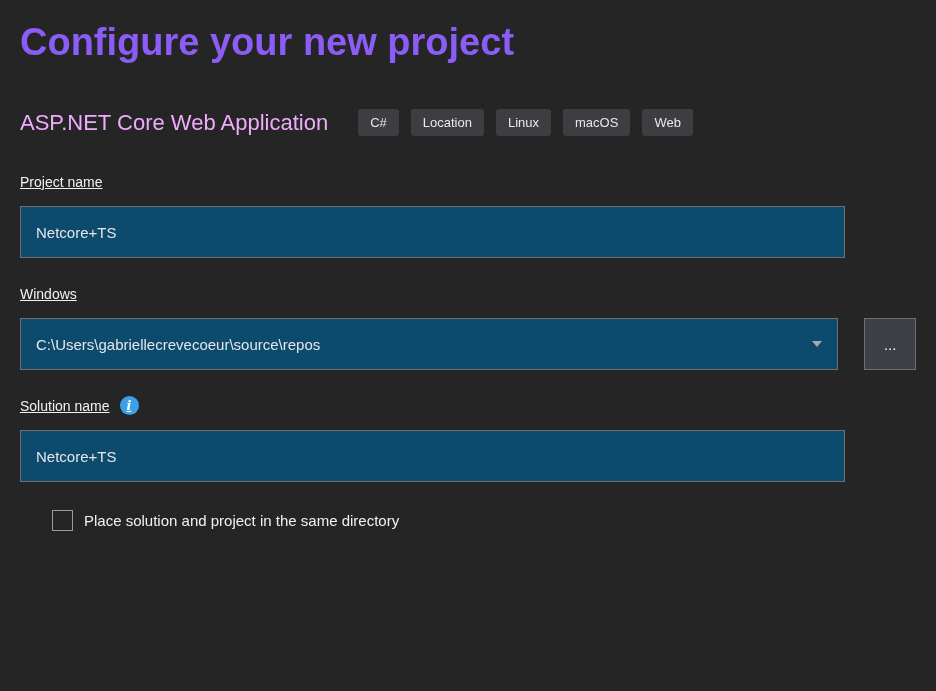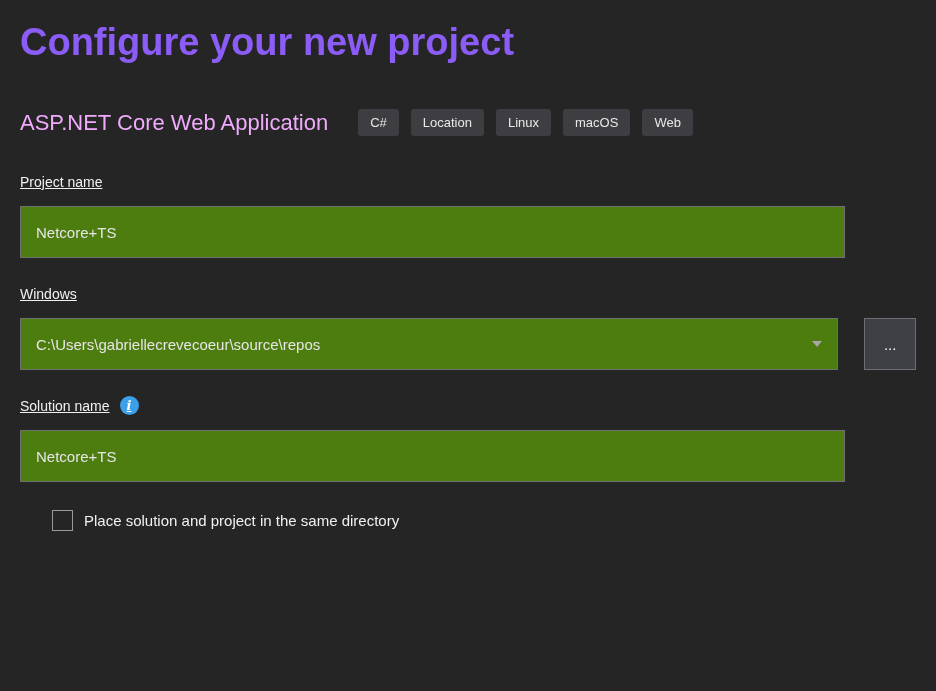--- a/index.html
+++ b/index.html
@@ -50,21 +50,21 @@
     font-size: 14px;
     color: #f1f1f1;
     margin-bottom: 15px;
     height: 19px;
     text-decoration: underline;
   }
 
   .text-input, .combo {
     width: 825px;
     height: 52px;
-    background: #4d7c0f;
+    background: #0c4a6e;
     border: 1px solid #6e6e73;
     color: #e6e6e6;
     font-size: 15px;
     font-family: "Liberation Sans", sans-serif;
     padding: 0 15px;
     outline: none;
   }
 
   .combo {
     display: flex;

